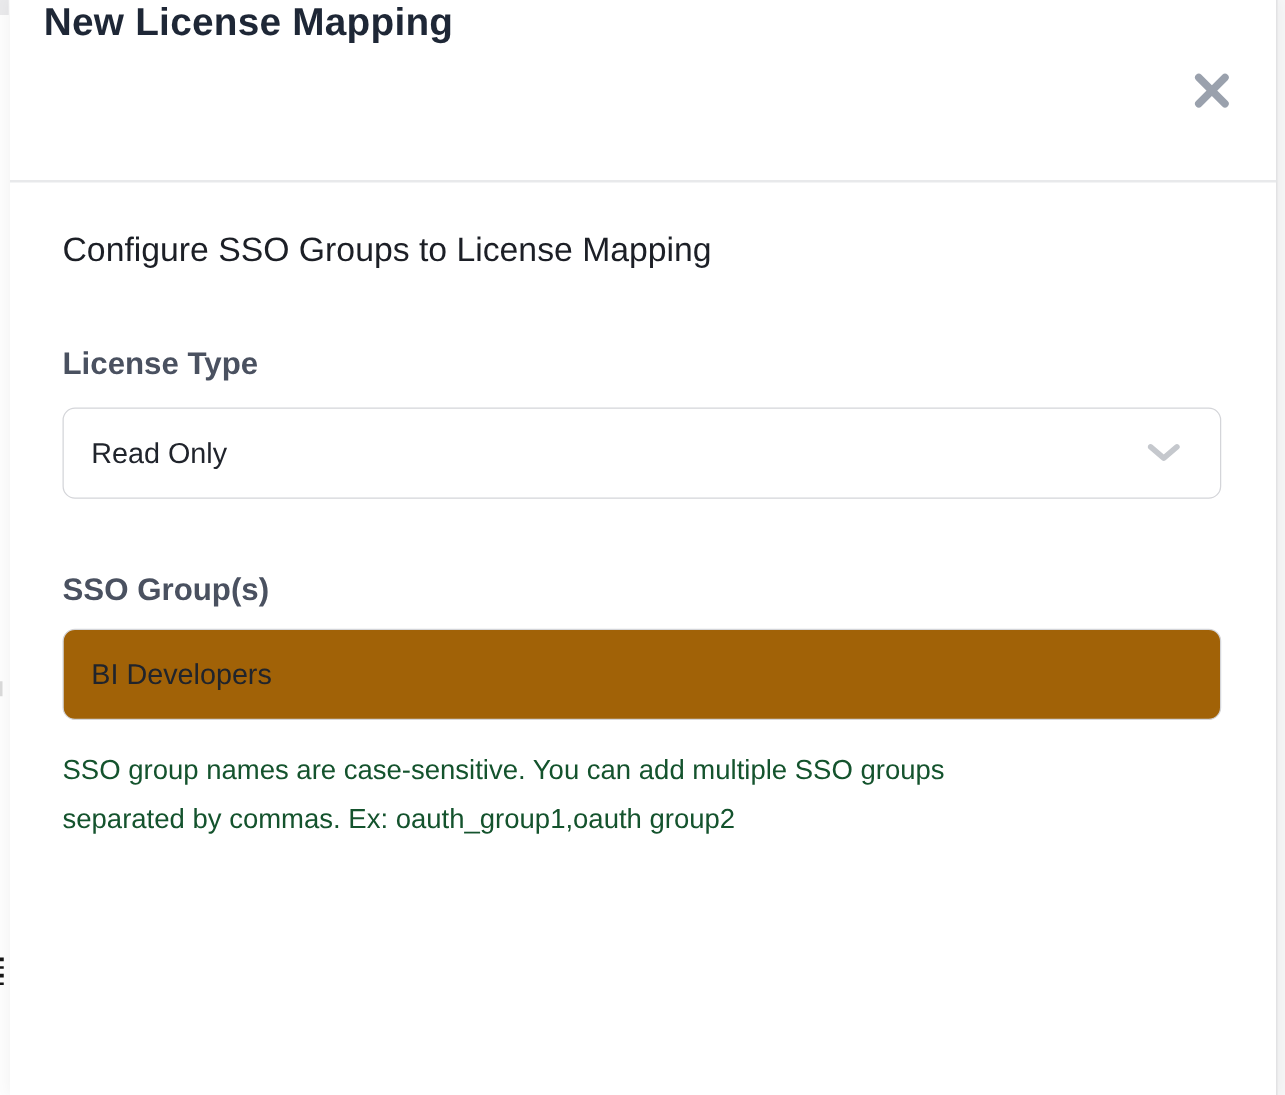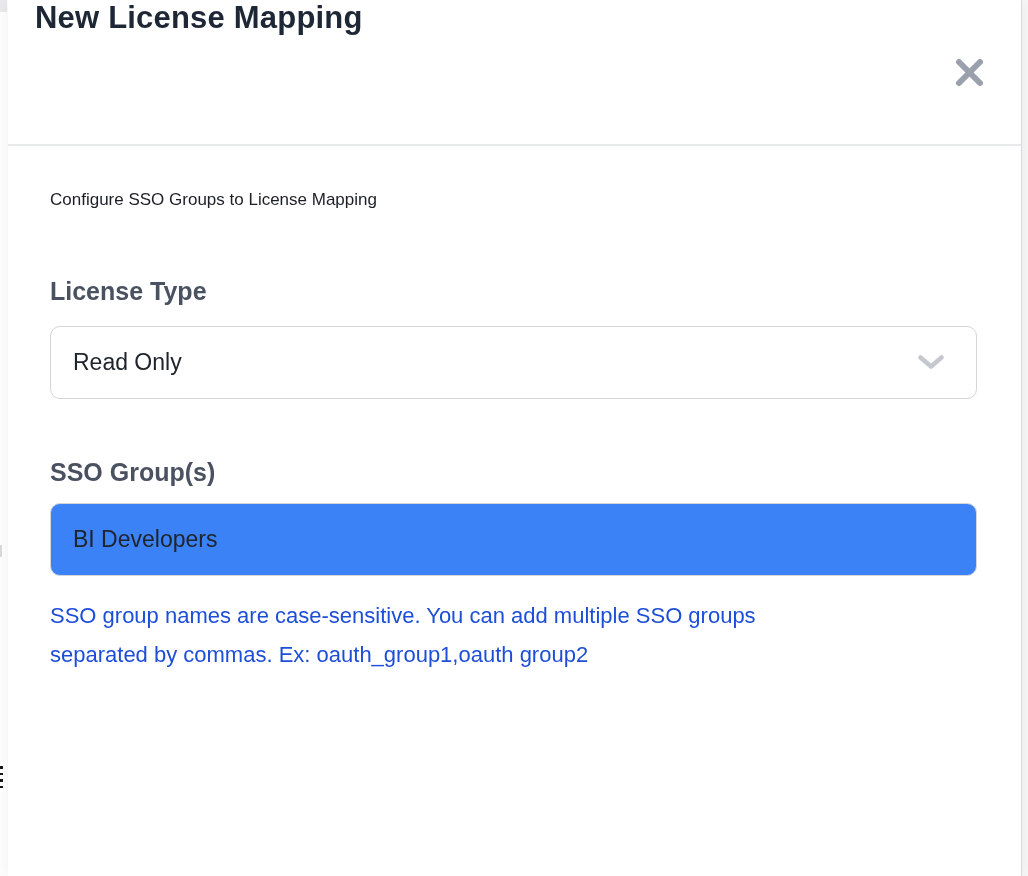--- a/index.html
+++ b/index.html
@@ -67,21 +67,21 @@
     padding: 0;
     cursor: pointer;
     line-height: 0;
   }
 
   .modal-body {
     padding: 38px 0 0 42px;
   }
   .config-heading {
     margin: 0;
-    font-size: 17px;
+    font-size: 27px;
     line-height: 32px;
     color: #1c1f26;
   }
 
   .field-label {
     display: block;
     font-size: 25px;
     font-weight: 700;
     color: #4a5160;
     line-height: 26px;
@@ -106,35 +106,35 @@
     font-size: 23px;
     color: #20242c;
   }
 
   .text-input {
     margin-top: 18px;
     width: 927px;
     height: 73px;
     border: 1px solid #d4d5d9;
     border-radius: 10px;
-    background: #3b82f6;
+    background: #a16207;
     padding: 0 22px;
     font-family: "Liberation Sans", sans-serif;
     font-size: 23px;
     color: #20242c;
     outline: none;
     display: block;
   }
 
   .help-text {
     margin: 20px 0 0 0;
     max-width: 780px;
     font-size: 22px;
     line-height: 39px;
-    color: #1d4ed8;
+    color: #14532d;
   }
 </style>
 </head>
 <body>
 
 <div class="bg-strip">
   <div class="strip-top-block"></div>
   <div class="strip-smudge"></div>
   <div class="strip-dashes">
     <i></i>

